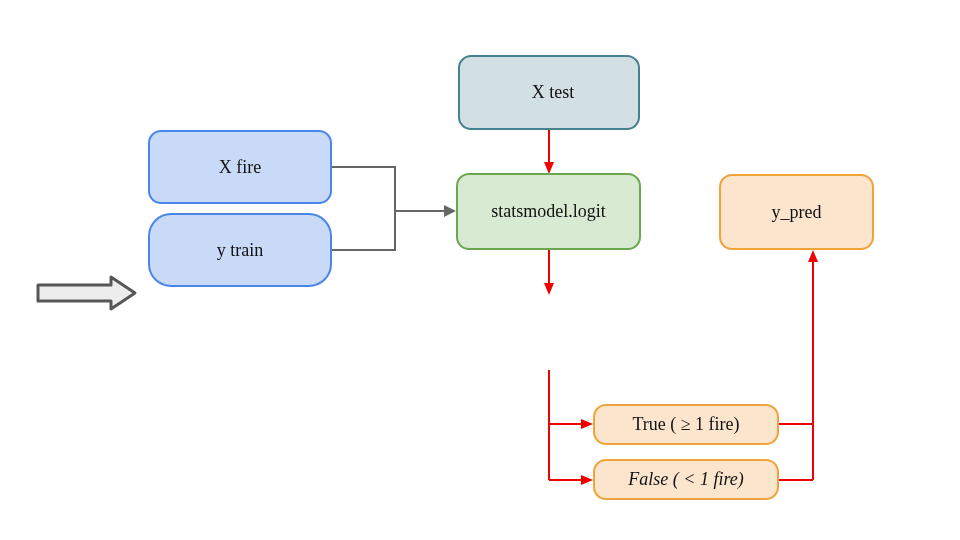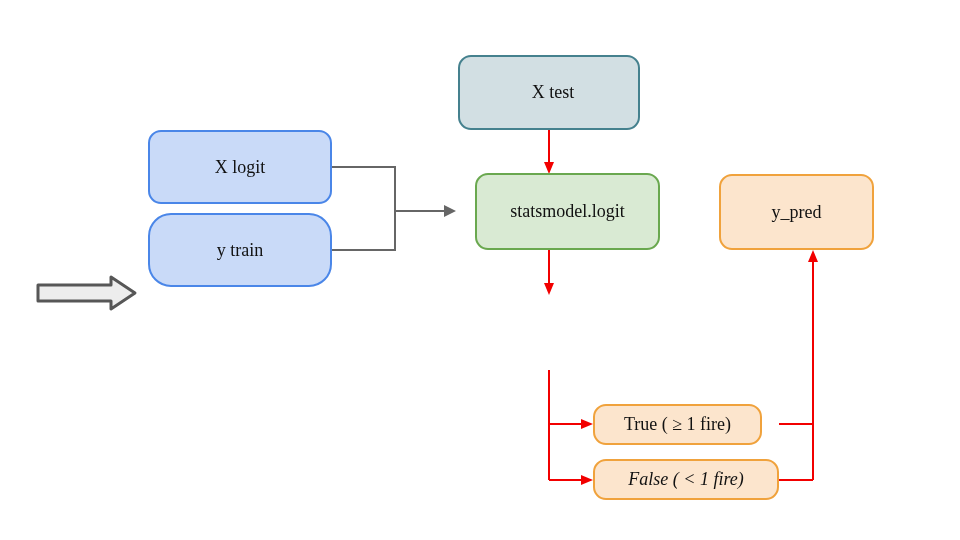--- a/index.html
+++ b/index.html
@@ -74,33 +74,33 @@
 
     <path class="red-line" d="M779 424 H813 M779 480 H813 M813 480 V262"></path>
     <polygon class="red-head" points="813,250 808,262 818,262"></polygon>
   </svg>
 
   <div class="node node-test" style="left:458px; top:55px; width:182px; height:75px;padding-left:8px;">
     <span>X test</span>
   </div>
 
   <div class="node node-train" style="left:148px; top:130px; width:184px; height:74px;">
-    <span>X logit</span>
+    <span>X fire</span>
   </div>
 
   <div class="node node-train" style="left:148px; top:213px; width:184px; height:74px;border-radius:23px;">
     <span>y train</span>
   </div>
 
-  <div class="node node-process" style="left:456px; top:173px; width:185px; height:77px;margin-left:19px;">
+  <div class="node node-process" style="left:456px; top:173px; width:185px; height:77px;">
     <span>statsmodel.logit</span>
   </div>
 
 
-  <div class="node node-output" style="left:593px; top:404px; width:169px; height:41px;">
+  <div class="node node-output" style="left:593px; top:404px; width:186px; height:41px;">
     <span>True ( ≥ 1 fire)</span>
   </div>
 
   <div class="node node-output" style="left:593px; top:459px; width:186px; height:41px;font-style:italic;">
     <span>False ( &lt; 1 fire)</span>
   </div>
 
   <div class="node node-output" style="left:719px; top:174px; width:155px; height:76px;">
     <span>y_pred</span>
   </div>

